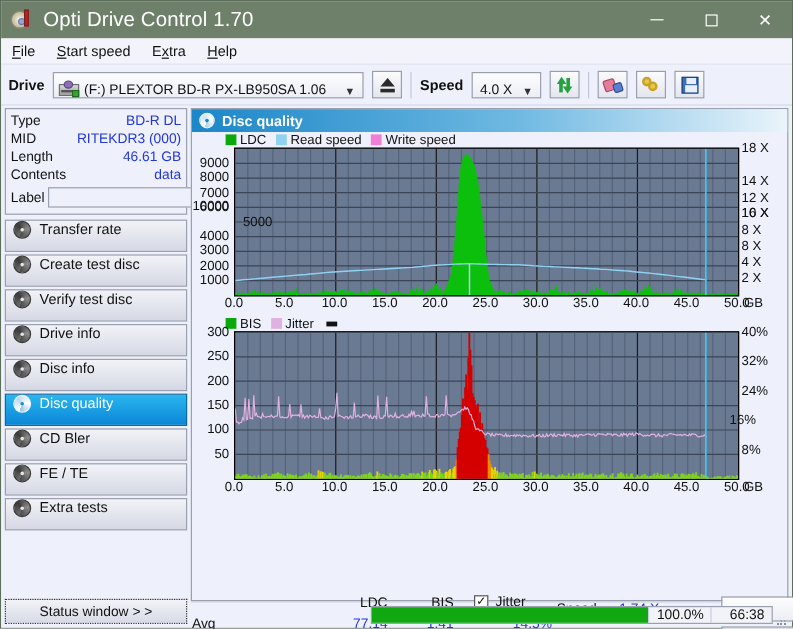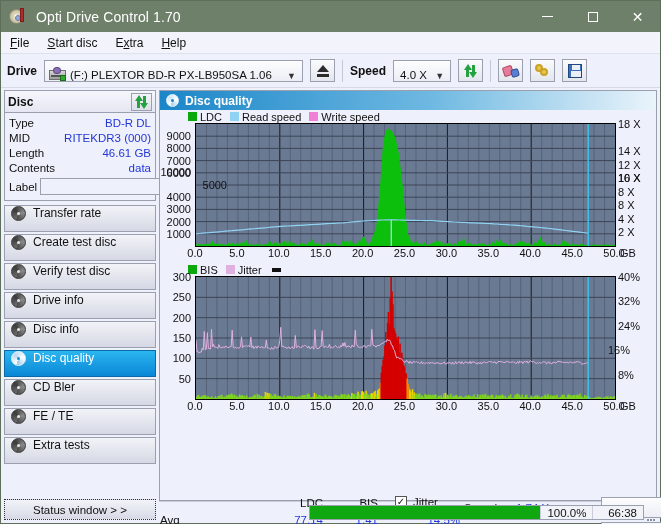--- a/index.html
+++ b/index.html
@@ -26,21 +26,21 @@
     color:#ffffff;
   }
   .titlebar .app-icon { width:20px; height:20px; margin-left:8px; margin-right:7px; position:relative; flex:none;}
   .disc-glyph{
     width:15px;height:15px;border-radius:50%;
     background:radial-gradient(circle at 50% 50%, #ffffff 0%, #ffffff 18%, #e8e4cf 20%, #cfc8a8 55%, #b9b292 100%);
     border:1px solid #8d8a72; position:absolute; top:2px; left:0;
   }
   .disc-glyph:after{content:"";position:absolute;top:5px;left:5px;width:4px;height:4px;border-radius:50%;background:#93a7d8;border:1px solid #6e7fa8;}
   .disc-tag{position:absolute;top:1px;left:11px;width:4px;height:14px;background:#b02a2a;border:1px solid #7d1c1c;}
-  .titlebar .title { font-size:14px; letter-spacing:.1px; }
+  .titlebar .title { font-size:17px; letter-spacing:.1px; }
   .winbtns{margin-left:auto; display:flex; height:31px;}
   .winbtn{width:45px;height:31px;display:flex;align-items:center;justify-content:center;color:#fff;font-size:13px;}
   .winbtn.close{font-size:14px;}
   .sq{width:10px;height:10px;border:1px solid #fff;}
   .dash{width:11px;height:1px;background:#fff;}
 
   
   .menubar{height:22px;background:#f3f4fb;border-bottom:1px solid #dfe1ef;display:flex;align-items:center;padding-left:9px;gap:18px;flex:none;}
   .menubar span{font-size:12px;color:#111;}
   .menubar u{text-decoration:underline;}
@@ -192,21 +192,21 @@
         </div>
       <div class="winbtn">
           <div class="sq"></div>
         </div>
       <div class="winbtn close">✕</div>
     </div>
   </div>
 
   <div class="menubar">
     <span><u>F</u><span>ile</span></span>
-    <span><u>S</u><span>tart disc</span></span>
+    <span><u>S</u><span>tart speed</span></span>
     <span>E<u>x</u><span>tra</span></span>
     <span><u>H</u><span>elp</span></span>
   </div>
 
   <div class="drivebar">
     <div class="lbl-bold">Drive</div>
     <div class="combo drive-combo">
       <div class="drive-icon">
         <div class="body"></div>
           <div class="pd"></div>
@@ -253,29 +253,20 @@
           <div class="lb"></div>
         </div>
     </div>
   </div>
 
   <div class="body">
 
     <div class="sidebar">
 
       <div class="disc-panel">
-        <div class="disc-head">
-          <div class="t">Disc</div>
-          <div class="mini-btn">
-            <div class="ic-arrows">
-                <i></i>
-                <b></b>
-              </div>
-          </div>
-        </div>
         <div class="disc-rows">
           <div class="drow">
             <span class="k">Type</span>
             <span class="v">BD-R DL</span>
           </div>
           <div class="drow">
             <span class="k">MID</span>
             <span class="v">RITEKDR3 (000)</span>
           </div>
           <div class="drow">

